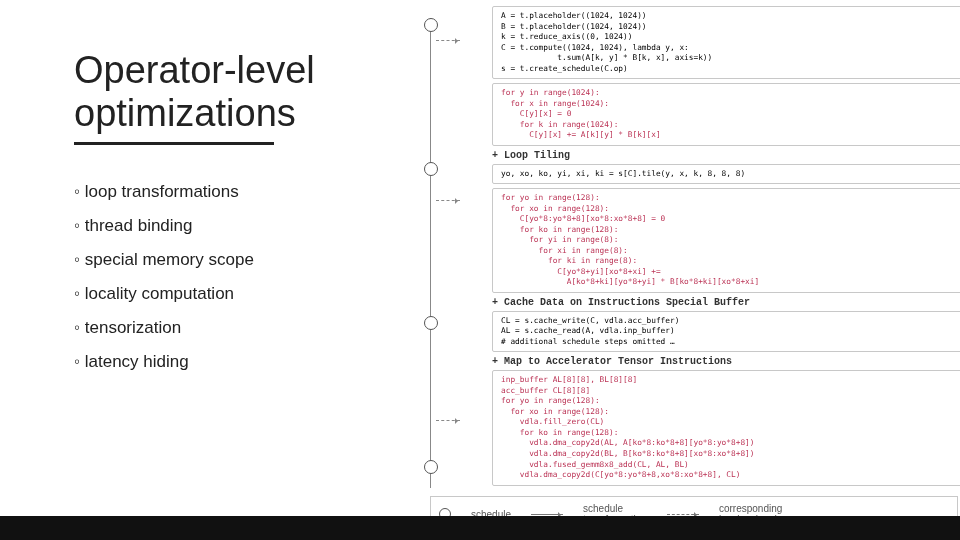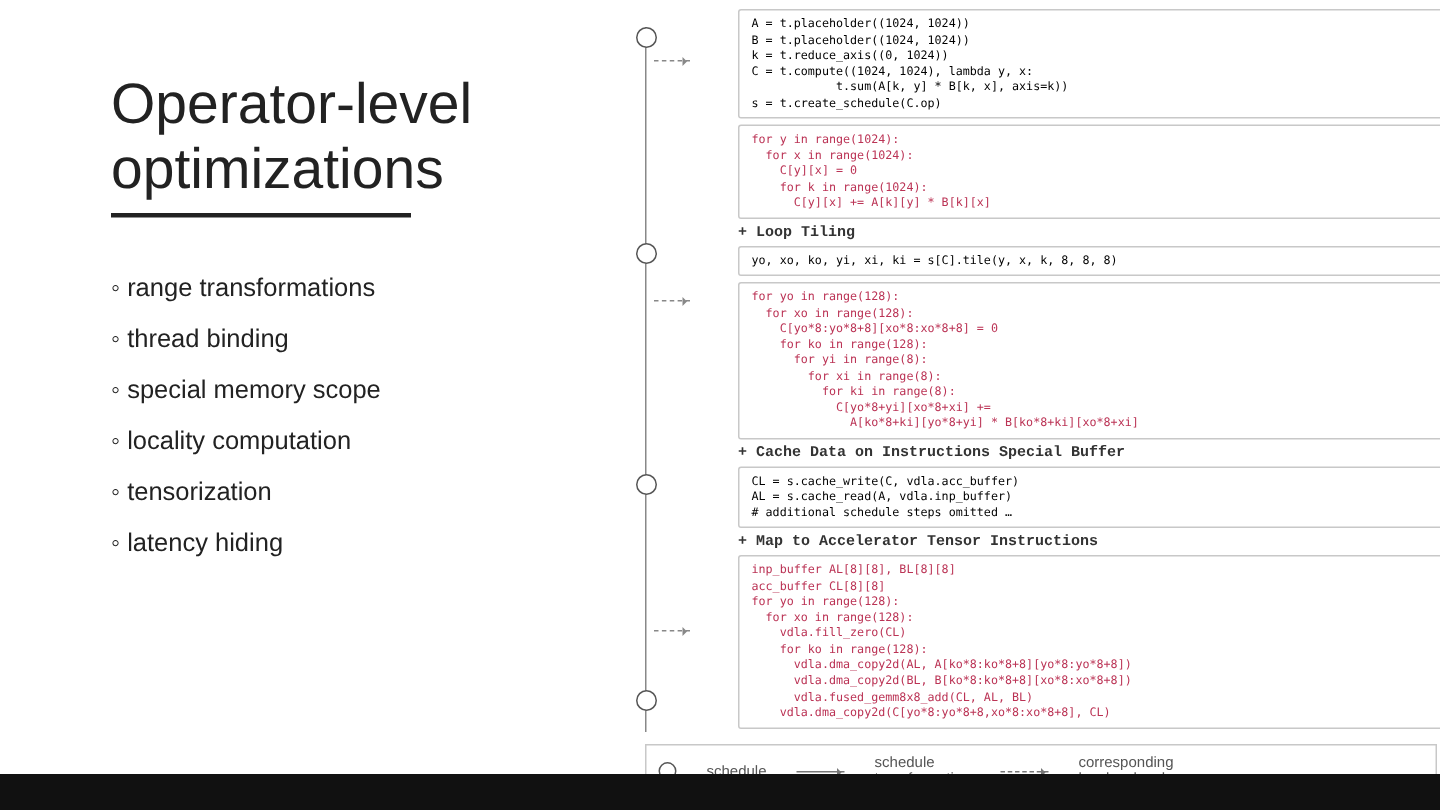--- a/index.html
+++ b/index.html
@@ -26,21 +26,21 @@
 </style>
 </head>
 <body>
 
 <div class="slide">
 
   <div class="left">
     <div class="title">Operator-level optimizations</div>
     <hr class="title-rule">
     <ul class="bullets">
-      <li>range transformations</li>
+      <li>loop transformations</li>
       <li>thread binding</li>
       <li>special memory scope</li>
       <li>locality computation</li>
       <li>tensorization</li>
       <li>latency hiding</li>
     </ul>
   </div>
 
   <div class="timeline"></div>
   <div class="node" style="top:18px"></div>

